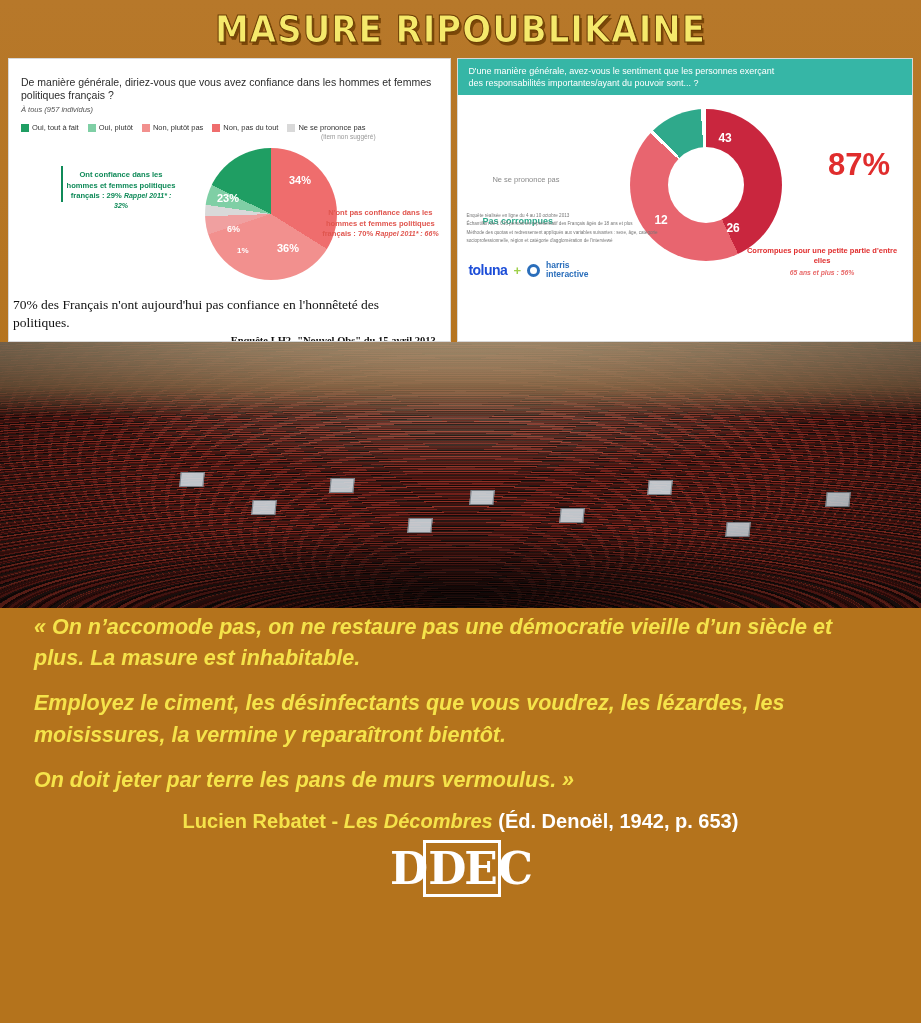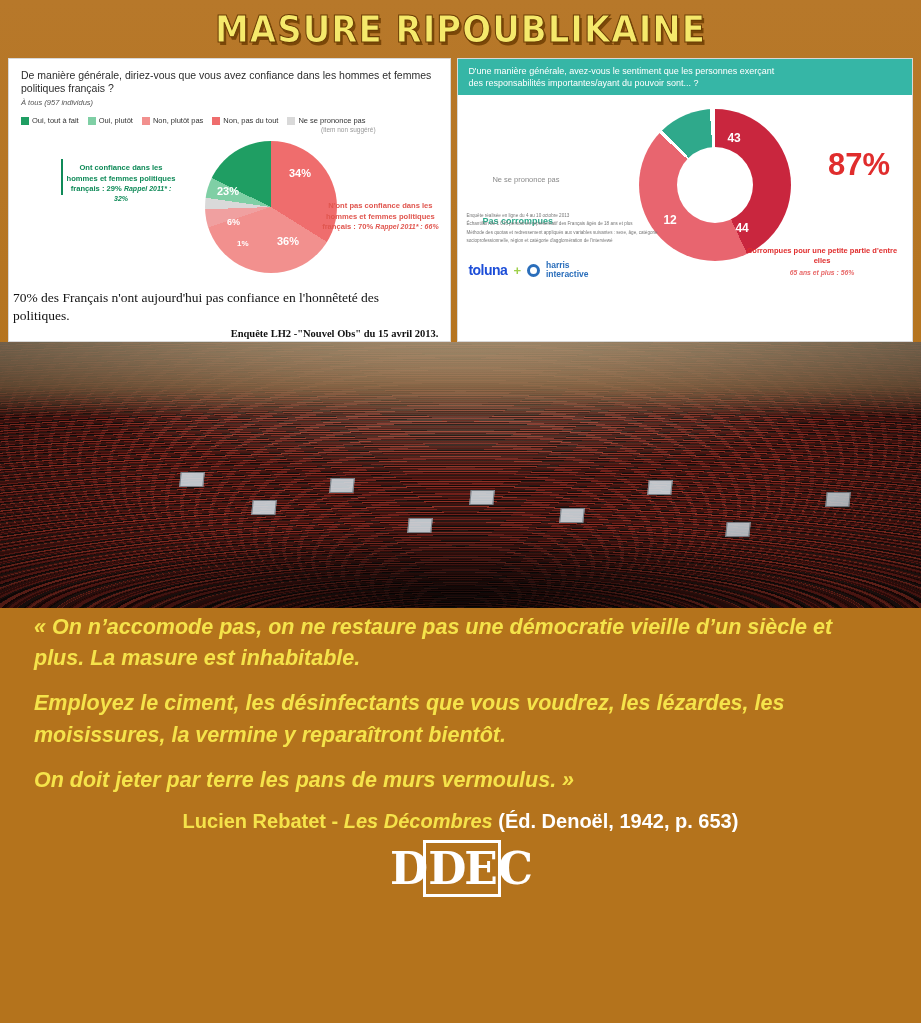--- a/index.html
+++ b/index.html
@@ -54,21 +54,21 @@
     width: 470px;
     border: 1px solid #d8d8d8;
   }
   .panel-right {
     width: 483px;
     border: 1px solid #d8d8d8;
   }
 
   
   .lp-head {
-    padding: 10px 10px 0 12px;
+    padding: 17px 10px 0 12px;
   }
   .lp-q {
     font-family: "Liberation Sans", sans-serif;
     font-size: 10.5px;
     color: #2c2c2c;
     line-height: 1.25;
   }
   .lp-sub {
     font-size: 7.5px;
     font-style: italic;
@@ -158,21 +158,21 @@
   }
   .rp-head .line2 {
     display: block;
   }
   .rp-body {
     position: relative;
     height: 190px;
   }
   .donut-wrap {
     position: absolute;
-    left: 181px;
+    left: 172px;
     top: 14px;
     width: 152px;
     height: 152px;
   }
   .donut {
     width: 152px; height: 152px; border-radius: 50%;
     background: conic-gradient(
       #c9263e 0deg 155deg,
       #e8656f 155deg 313deg,
       #ffffff 313deg 316deg,
@@ -411,21 +411,21 @@
     </div>
 
     <div class="rp-body">
 
       <div class="rp-note nsp">Ne se prononce pas</div>
       <div class="rp-note pasc">Pas corrompues</div>
 
       <div class="donut-wrap">
         <div class="donut"></div>
         <span class="donut-lbl" style="left:88px; top:22px;">43</span>
-        <span class="donut-lbl" style="left:96px; top:112px;">44</span>
+        <span class="donut-lbl" style="left:96px; top:112px;">26</span>
         <span class="donut-lbl" style="left:24px; top:104px;">12</span>
       </div>
 
       <div class="pct87">87%</div>
 
       <div class="rp-note bottomright">
         <span>Corrompues pour une petite partie d'entre elles</span>
         <span class="sub">65 ans et plus : 56%</span>
       </div>
 

